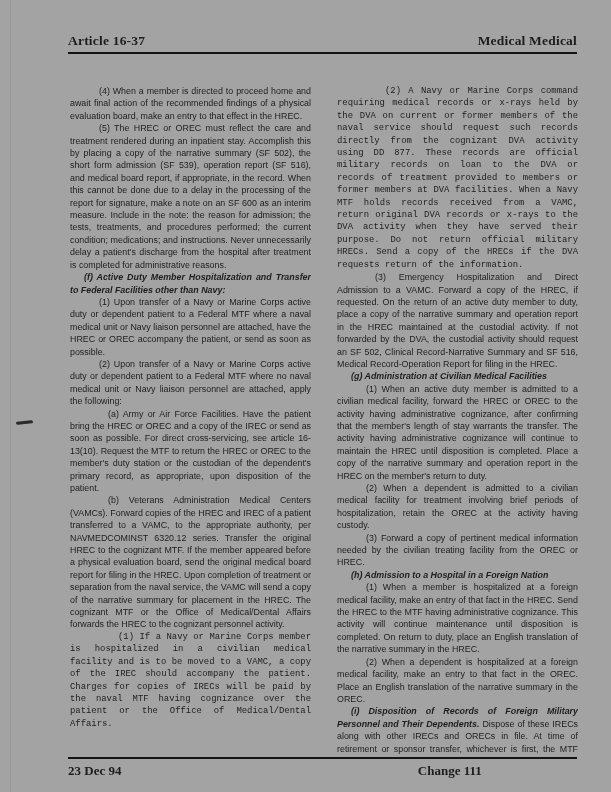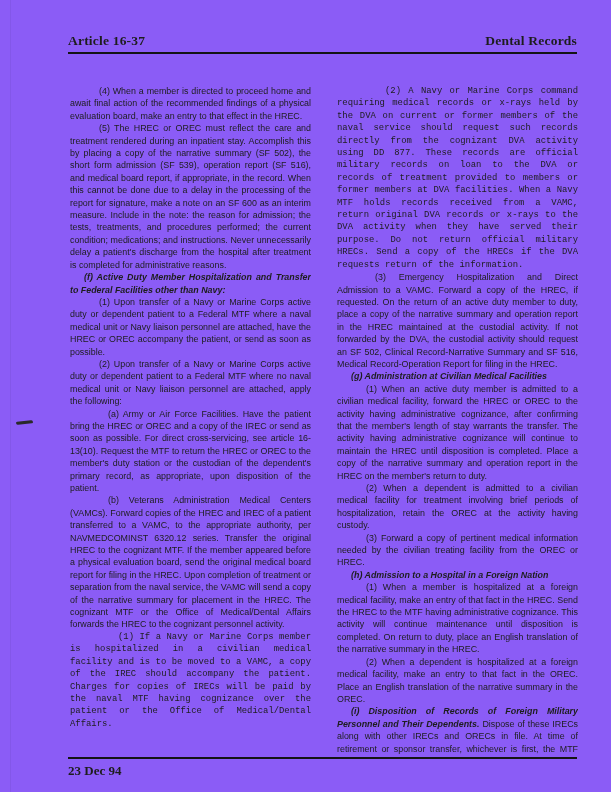--- a/index.html
+++ b/index.html
@@ -1,20 +1,20 @@
 <!DOCTYPE html>
 <html lang="en"><head>
 <meta charset="utf-8">
 <style>
   html,body{margin:0;padding:0;}
   body{background:#ffffff;width:611px;}
   .page{
     position:relative;
     width:611px;height:792px;
-    background:#8b5cf6;
+    background:#a3a3a3;
     font-family:"Liberation Sans",sans-serif;
     color:#1d1d1d;
     overflow:hidden;
   }
   .scan-artifact-line{
     position:absolute;left:10px;top:0;width:1px;height:100%;
     background:rgba(0,0,0,0.05);
   }
   .header{
     position:absolute;left:68px;right:34px;top:33px;
@@ -61,21 +61,21 @@
   }
 </style>
 </head>
 <body>
 
 <div class="page">
   <div class="scan-artifact-line"></div>
 
   <div class="header">
     <span>Article 16-37</span>
-    <span>Dental Records</span>
+    <span>Medical Medical</span>
   </div>
 
   <div class="margin-mark"></div>
 
   <div class="columns">
     <div class="column" id="col-left">
         <p class="para L2">(4) When a member is directed to proceed home and await final action of the recommended findings of a physical evaluation board, make an entry to that effect in the HREC.</p>
         <p class="para L2">(5) The HREC or OREC must reflect the care and treatment rendered during an inpatient stay. Accomplish this by placing a copy of the narrative summary (SF 502), the short form admission (SF 539), operation report (SF 516), and medical board report, if appropriate, in the record. When this cannot be done due to a delay in the processing of the report for signature, make a note on an SF 600 as an interim measure. Include in the note: the reason for admission; the tests, treatments, and procedures performed; the current condition; medications; and instructions. Never unnecessarily delay a patient's discharge from the hospital after treatment is completed for administrative reasons.</p>
         <p class="para L1"><span class="heading">(f) Active Duty Member Hospitalization and Transfer to Federal Facilities other than Navy:</span></p>
         <p class="para L2">(1) Upon transfer of a Navy or Marine Corps active duty or dependent patient to a Federal MTF where a naval medical unit or Navy liaison personnel are attached, have the HREC or OREC accompany the patient, or send as soon as possible.</p>
@@ -93,14 +93,15 @@
         <p class="para L2">(3) Forward a copy of pertinent medical information needed by the civilian treating facility from the OREC or HREC.</p>
         <p class="para L1"><span class="heading">(h) Admission to a Hospital in a Foreign Nation</span></p>
         <p class="para L2">(1) When a member is hospitalized at a foreign medical facility, make an entry of that fact in the HREC. Send the HREC to the MTF having administrative cognizance. This activity will continue maintenance until disposition is completed. On return to duty, place an English translation of the narrative summary in the HREC.</p>
         <p class="para L2">(2) When a dependent is hospitalized at a foreign medical facility, make an entry to that fact in the OREC. Place an English translation of the narrative summary in the OREC.</p>
         <p class="para L1"><span class="heading">(i) Disposition of Records of Foreign Military Personnel and Their Dependents.</span> Dispose of these IRECs along with other IRECs and ORECs in file. At time of retirement or sponsor transfer, whichever is first, the MTF may keep copies of pertinent sections of HRECs and ORECs and give the original dependent's records to the sponsor</p>
       </div>
   </div>
 
   <div class="footer">
     <span class="f-left">23 Dec 94</span>
+    <span class="f-center">Change 111</span>
   </div>
 </div>
 
 </body></html>

